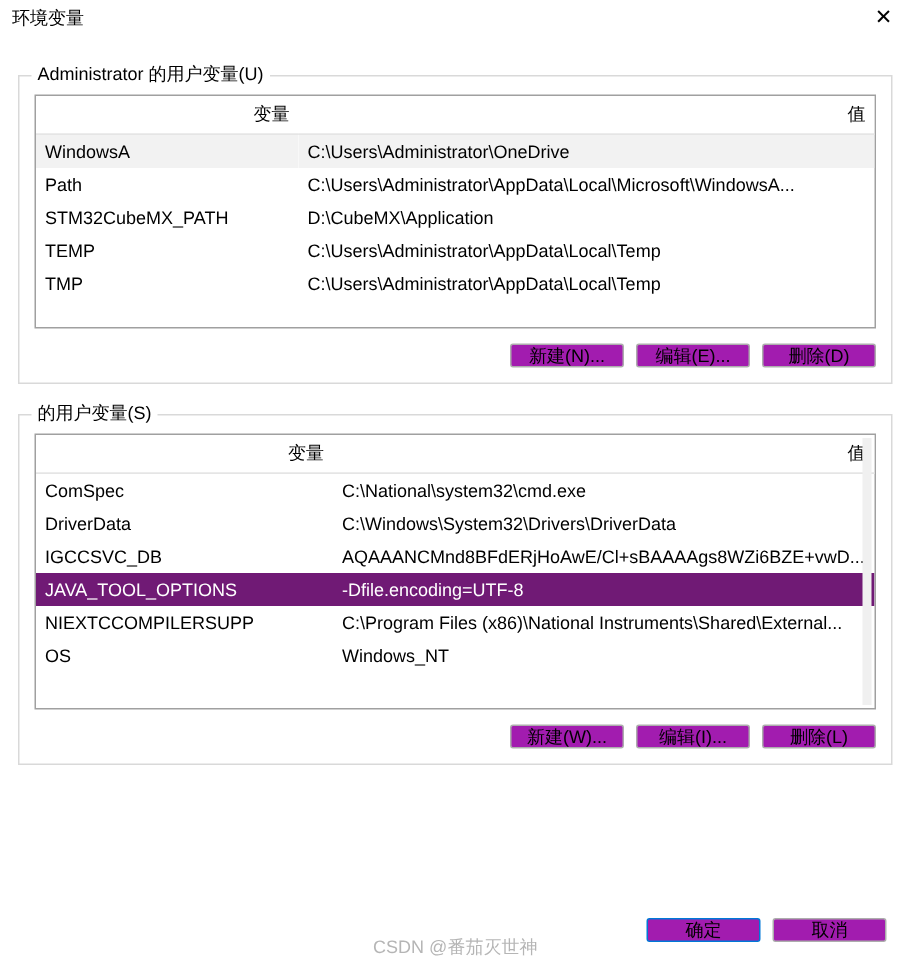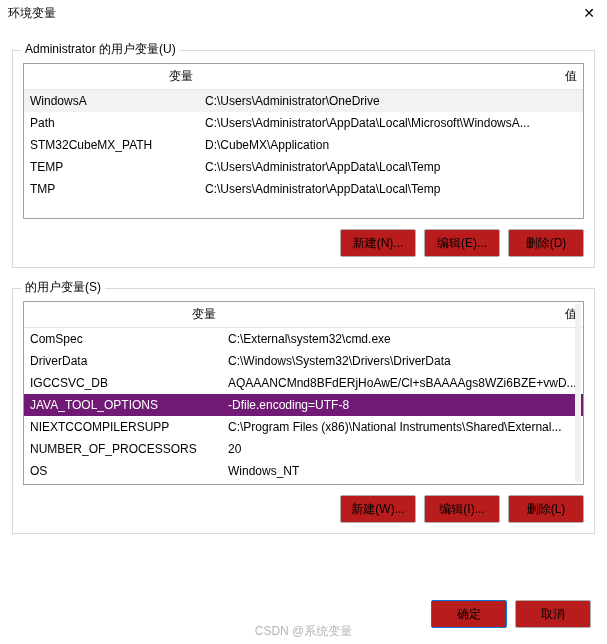--- a/index.html
+++ b/index.html
@@ -9,21 +9,21 @@
       background: #fff;
       color: #000;
       width: 607px;
       height: 644px;
       overflow: hidden;
       position: relative;
     }
     .titlebar {
       display: flex;
       justify-content: space-between;
-      align-items: center;
+      align-items: flex-start;
       padding: 4px 8px 2px 8px;
       height: 24px;
     }
     .titlebar .close {
       font-size: 14px;
       line-height: 1;
       width: 20px;
       text-align: center;
       cursor: pointer;
     }
@@ -80,24 +80,24 @@
       background: #f2f2f2;
     }
     .btn-row {
       display: flex;
       justify-content: flex-end;
       gap: 8px;
       margin-top: 10px;
     }
     .btn {
       min-width: 76px;
-      height: 28px;
+      height: 16px;
       padding: 0 10px;
       border: 1px solid #adadad;
-      background: #b91c1c;
+      background: #a21caf;
       font-size: 12px;
       font-family: inherit;
       cursor: pointer;
       border-radius: 2px;
       display: inline-flex;
       align-items: center;
       justify-content: center;
     }
     .btn.primary { border: 1px solid #0078d7; }
     .footer {
@@ -191,41 +191,37 @@
           </colgroup>
         <thead>
           <tr>
             <th>变量</th>
             <th>值</th>
           </tr>
         </thead>
         <tbody id="system-vars-body">
             <tr>
               <td>ComSpec</td>
-              <td>C:\External\system32\cmd.exe</td>
+              <td>C:\National\system32\cmd.exe</td>
             </tr>
             <tr>
               <td>DriverData</td>
               <td>C:\Windows\System32\Drivers\DriverData</td>
             </tr>
             <tr>
               <td>IGCCSVC_DB</td>
               <td>AQAAANCMnd8BFdERjHoAwE/Cl+sBAAAAgs8WZi6BZE+vwD...</td>
             </tr>
             <tr class="selected">
               <td>JAVA_TOOL_OPTIONS</td>
               <td>-Dfile.encoding=UTF-8</td>
             </tr>
             <tr>
               <td>NIEXTCCOMPILERSUPP</td>
               <td>C:\Program Files (x86)\National Instruments\Shared\External...</td>
-            </tr>
-            <tr>
-              <td>NUMBER_OF_PROCESSORS</td>
-              <td>20</td>
             </tr>
             <tr>
               <td>OS</td>
               <td>Windows_NT</td>
             </tr>
           </tbody>
       </table>
       <div class="scroll-indicator"></div>
     </div>
     <div class="btn-row">
@@ -235,13 +231,13 @@
     </div>
   </div>
 
 </div>
 
 <div class="footer">
   <button class="btn primary">确定</button>
   <button class="btn">取消</button>
 </div>
 
-<div class="watermark">CSDN @系统变量</div>
+<div class="watermark">CSDN @番茄灭世神</div>
 
 </body></html>

